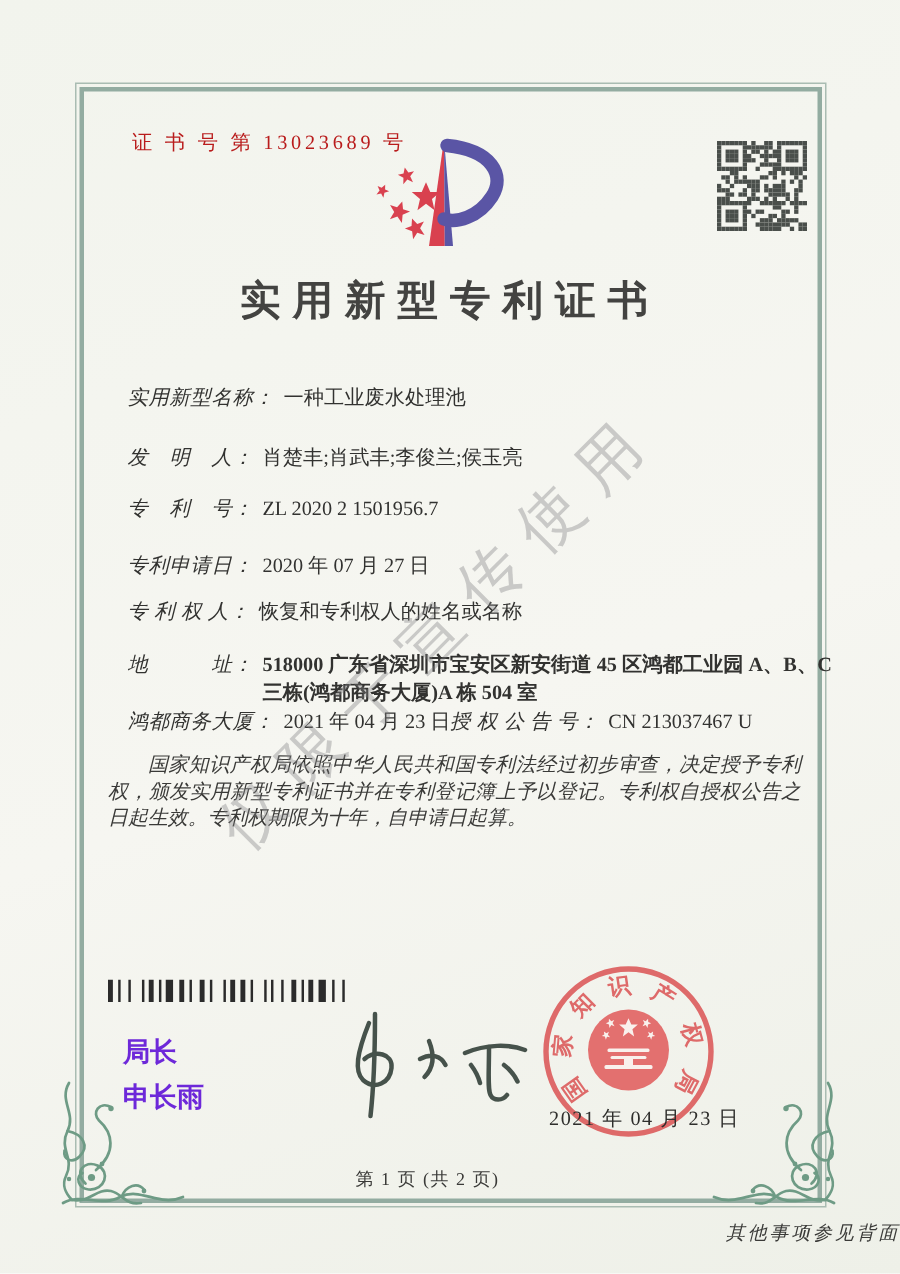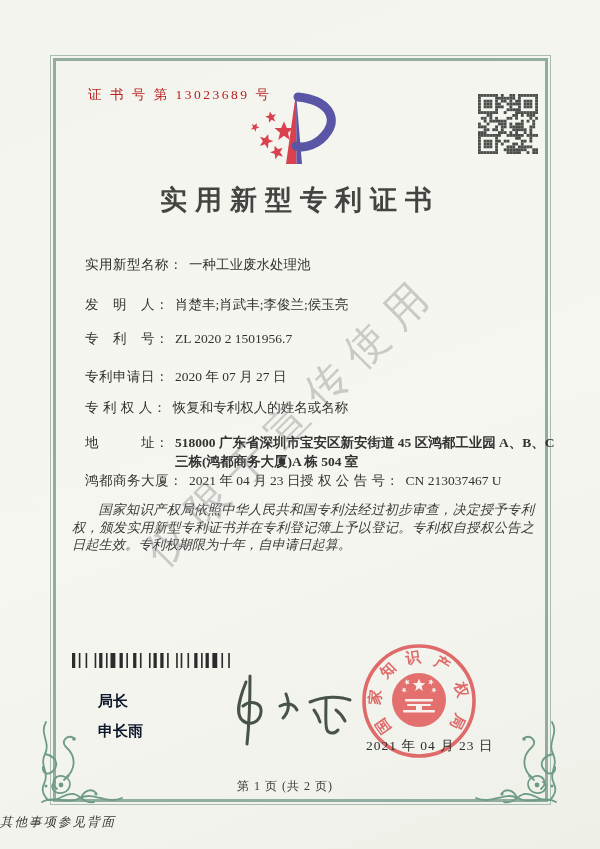--- a/index.html
+++ b/index.html
@@ -15,39 +15,39 @@
   .corner{position:absolute;z-index:2;width:92px;height:92px;}
   .corner.bl{left:34px;top:718px;}
   .corner.br{left:472px;top:718px;transform:scaleX(-1);}
   .cert-no{position:absolute;left:88px;top:86px;font-size:13.5px;letter-spacing:2.5px;color:#b91c1c;z-index:3;}
   .logo{position:absolute;left:238px;top:86px;width:124px;height:96px;z-index:3;}
   .qr{position:absolute;left:477px;top:94px;width:62px;height:60px;z-index:3;fill:#4a4f4b;}
   .title{position:absolute;left:0;top:182px;width:600px;text-align:center;
     font-size:27px;font-weight:bold;letter-spacing:8px;color:#434341;z-index:3;}
   .content{position:absolute;left:85px;top:0;width:460px;z-index:3;font-size:13.5px;color:#323230;}
   .row{position:absolute;left:0;white-space:nowrap;}
-  .lbl{letter-spacing:.5px;}
+  .lbl{letter-spacing:.5px;font-style:italic;}
   .val{margin-left:6px;}
   .val.wrap{display:inline-block;white-space:normal;width:390px;vertical-align:top;line-height:18.5px;margin-left:6px;font-weight:bold;}
   .grant2{position:absolute;left:215px;top:0;}
   .paras{position:absolute;left:72px;top:501px;width:462px;z-index:3;
     font-size:13.3px;line-height:17.6px;text-align:justify;color:#3a3a38;font-style:italic;}
   .paras p{margin:0;text-indent:2em;}
   .barcode{position:absolute;left:72px;top:653px;width:163px;height:15px;z-index:3;fill:#2b2b2b;}
-  .signer{position:absolute;left:98px;top:686px;z-index:3;
+  .signer{position:absolute;left:82px;top:686px;z-index:3;
     font-family:"Liberation Sans","DejaVu Sans",sans-serif;font-weight:bold;
-    font-size:15px;color:#0f172a;line-height:30px;}
+    font-size:18px;color:#6d28d9;line-height:30px;}
   .signature{position:absolute;left:198px;top:668px;width:165px;height:88px;z-index:3;
     stroke:#46524b;stroke-width:3;fill:none;stroke-linecap:round;stroke-linejoin:round;}
   .seal{position:absolute;left:359px;top:641px;width:120px;height:120px;z-index:3;opacity:.92;}
   .seal-date{position:absolute;left:366px;top:737px;width:118px;text-align:center;z-index:4;
     font-size:13.5px;color:#2e2e2c;letter-spacing:1px;white-space:nowrap;}
   .page-num{position:absolute;left:50px;top:778px;width:470px;text-align:center;
     font-size:12px;color:#3a3a38;z-index:3;letter-spacing:1px;}
-  .back-note{position:absolute;left:0;top:814px;width:600px;text-align:left;
+  .back-note{position:absolute;left:0;top:814px;width:600px;text-align:right;
     font-size:12.5px;color:#3a3a38;font-style:italic;z-index:3;letter-spacing:2px;}
   .watermark{position:absolute;left:62px;top:392px;width:460px;text-align:center;z-index:5;
     transform:rotate(-45deg);font-size:42px;letter-spacing:14px;color:rgba(130,130,132,.38);
     pointer-events:none;font-family:"Liberation Sans","DejaVu Sans",sans-serif;}
   .seal-char{font-size:15px;font-weight:bold;fill:#dd5f5f;}
 </style>
 </head>
 <body>
 
 <div class="frame">

